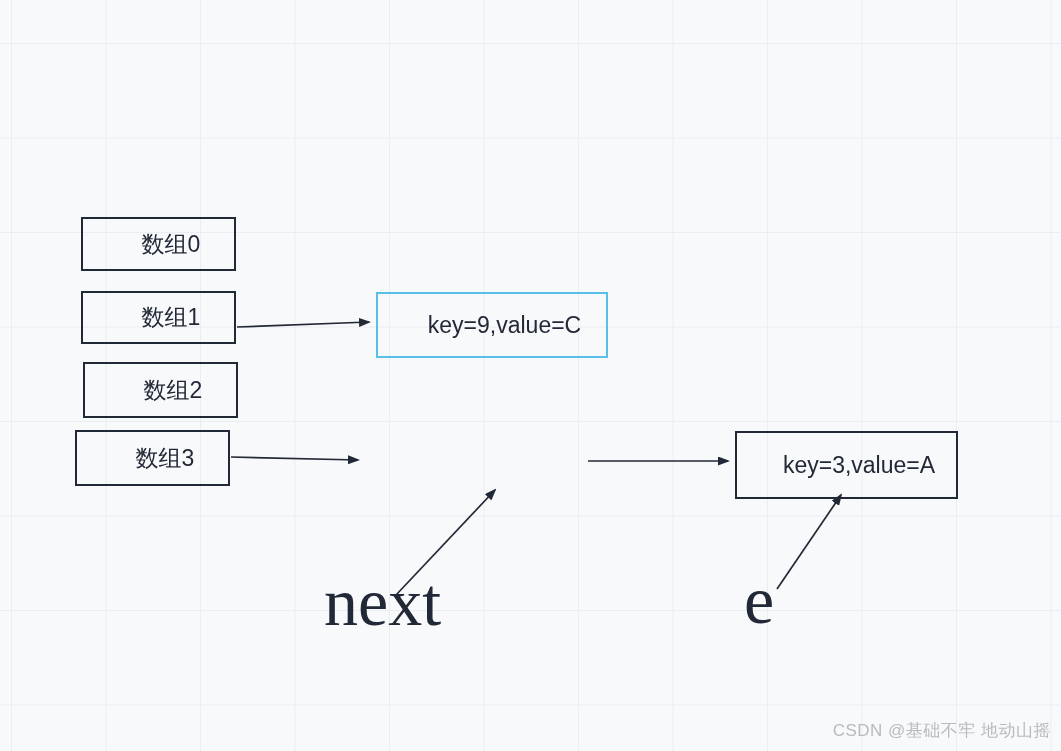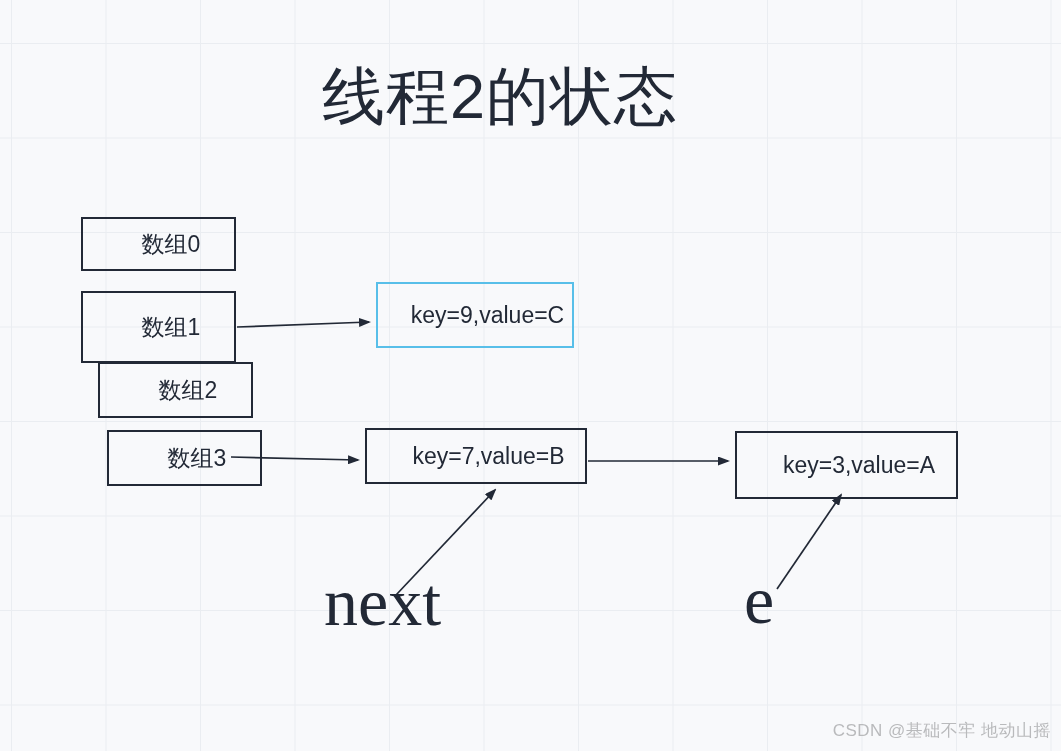--- a/index.html
+++ b/index.html
@@ -44,24 +44,24 @@
     justify-content: center;
     font-size: 23px;
     color: var(--text, #222936);
     white-space: nowrap;
     padding-left: 25px;
   }
   .node.highlight {
     border-color: var(--highlight_border, #58bfe9);
   }
   .array-box-0 { left: 81px;  top: 217px; width: 155px; height: 54px; }
-  .array-box-1 { left: 81px;  top: 291px; width: 155px; height: 72px; }
-  .array-box-2 { left: 98px;  top: 362px; width: 155px; height: 56px; }
-  .array-box-3 { left: 75px;  top: 430px; width: 155px; height: 56px; margin-left: 32px; }
-  .entry-node-0 { left: 376px; top: 282px; width: 198px; height: 66px; }
+  .array-box-1 { left: 81px;  top: 291px; width: 155px; height: 53px; }
+  .array-box-2 { left: 83px;  top: 362px; width: 155px; height: 56px; }
+  .array-box-3 { left: 75px;  top: 430px; width: 155px; height: 56px; }
+  .entry-node-0 { left: 376px; top: 292px; width: 232px; height: 66px; }
   .entry-node-1 { left: 365px; top: 428px; width: 222px; height: 56px; }
   .entry-node-2 { left: 735px; top: 431px; width: 223px; height: 68px; }
   .annotation {
     position: absolute;
     font-size: 68px;
     line-height: 1;
     color: var(--text, #222936);
     font-family: Liberation Serif, serif;
   }
   .annotation-next { left: 324px; top: 568px; }
@@ -85,40 +85,36 @@
     font-size: 17px;
     color: var(--watermark, #b9babc);
     letter-spacing: 0.5px;
   }
 </style>
 </head>
 <body>
 
 <div id="canvas">
 
-  <div class="title">线程2的状态</div>
 
   <div class="node array-box-0">
     <span>数组0</span>
   </div>
   <div class="node array-box-1">
     <span>数组1</span>
   </div>
   <div class="node array-box-2">
     <span>数组2</span>
   </div>
   <div class="node array-box-3">
     <span>数组3</span>
   </div>
 
   <div class="node highlight entry-node-0">
     <span>key=9,value=C</span>
-  </div>
-  <div class="node entry-node-1">
-    <span>key=7,value=B</span>
   </div>
   <div class="node entry-node-2">
     <span>key=3,value=A</span>
   </div>
 
   <div class="annotation annotation-next">next</div>
   <div class="annotation annotation-e">e</div>
 
   <svg class="arrow-layer" viewBox="0 0 1061 751" xmlns="http://www.w3.org/2000/svg">
     <defs>

